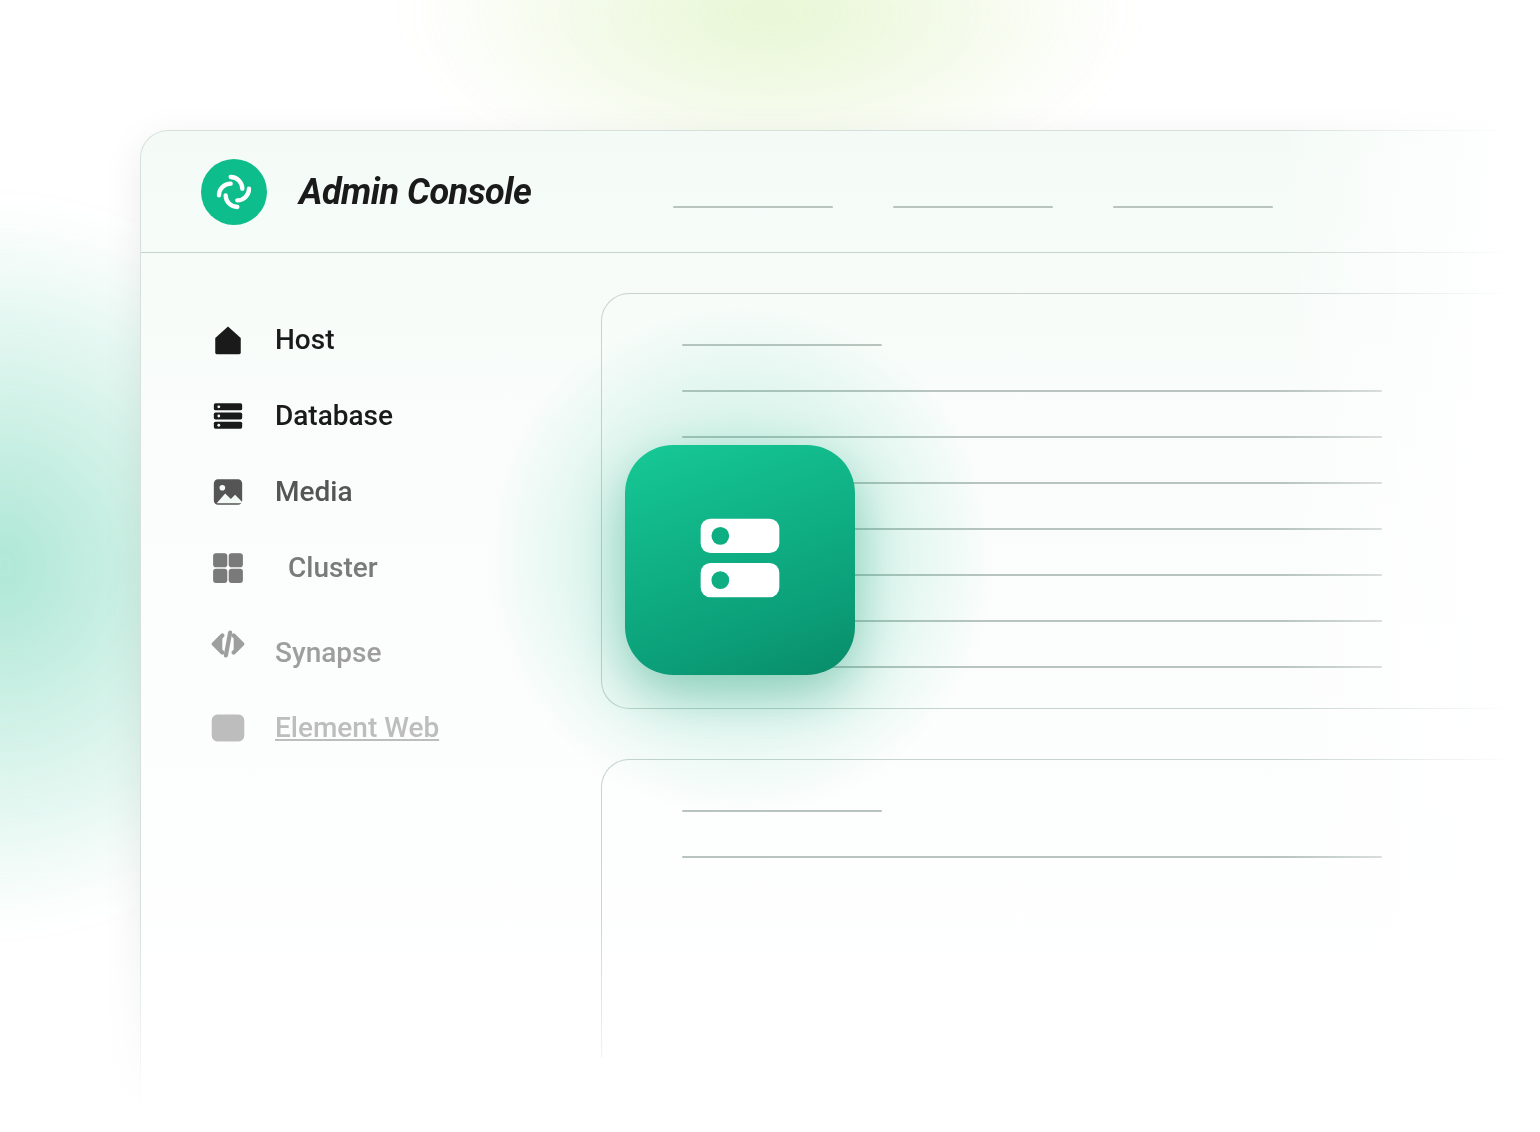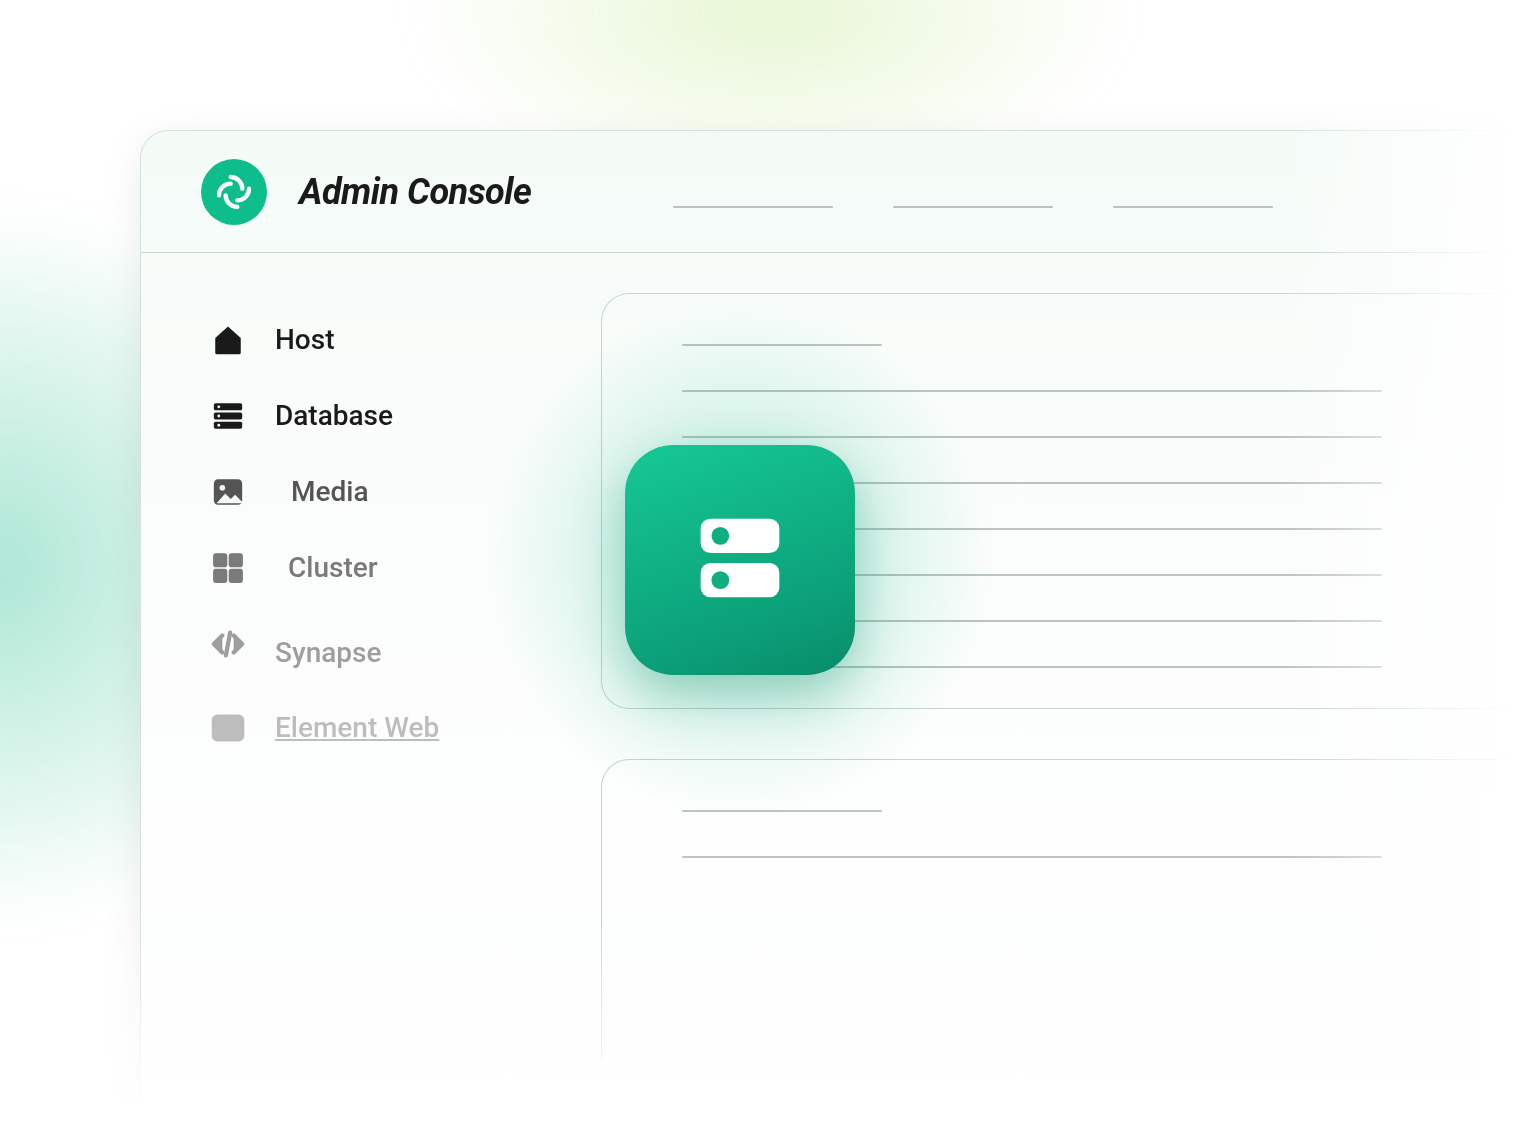--- a/index.html
+++ b/index.html
@@ -88,21 +88,21 @@
     width: 34px; height: 34px;
     display: flex; align-items: center; justify-content: center;
     flex-shrink: 0;
   }
   .side-icon svg { width: 34px; height: 34px; }
   .side-label {
     font-size: 28px;
     font-weight: 500;
     color: #1A1A1A;
   }
-  .faded-1 .side-label { color: #555; margin-left: 16px; }
+  .faded-1 .side-label { color: #555; }
   .faded-1 svg { fill: #555; }
   .faded-2 .side-label { color: #7A7A7A; margin-left: 13px; }
   .faded-2 svg { fill: #7A7A7A; stroke: #7A7A7A; }
   .faded-3 .side-label { color: #9E9E9E; margin-top: 9px; }
   .faded-3 svg { fill: #9E9E9E; stroke: #9E9E9E; }
   .faded-4 .side-label { color: #BDBDBD; text-decoration: underline; }
   .faded-4 svg { fill: #BDBDBD; stroke: #BDBDBD; }
 
   
   .panels {

